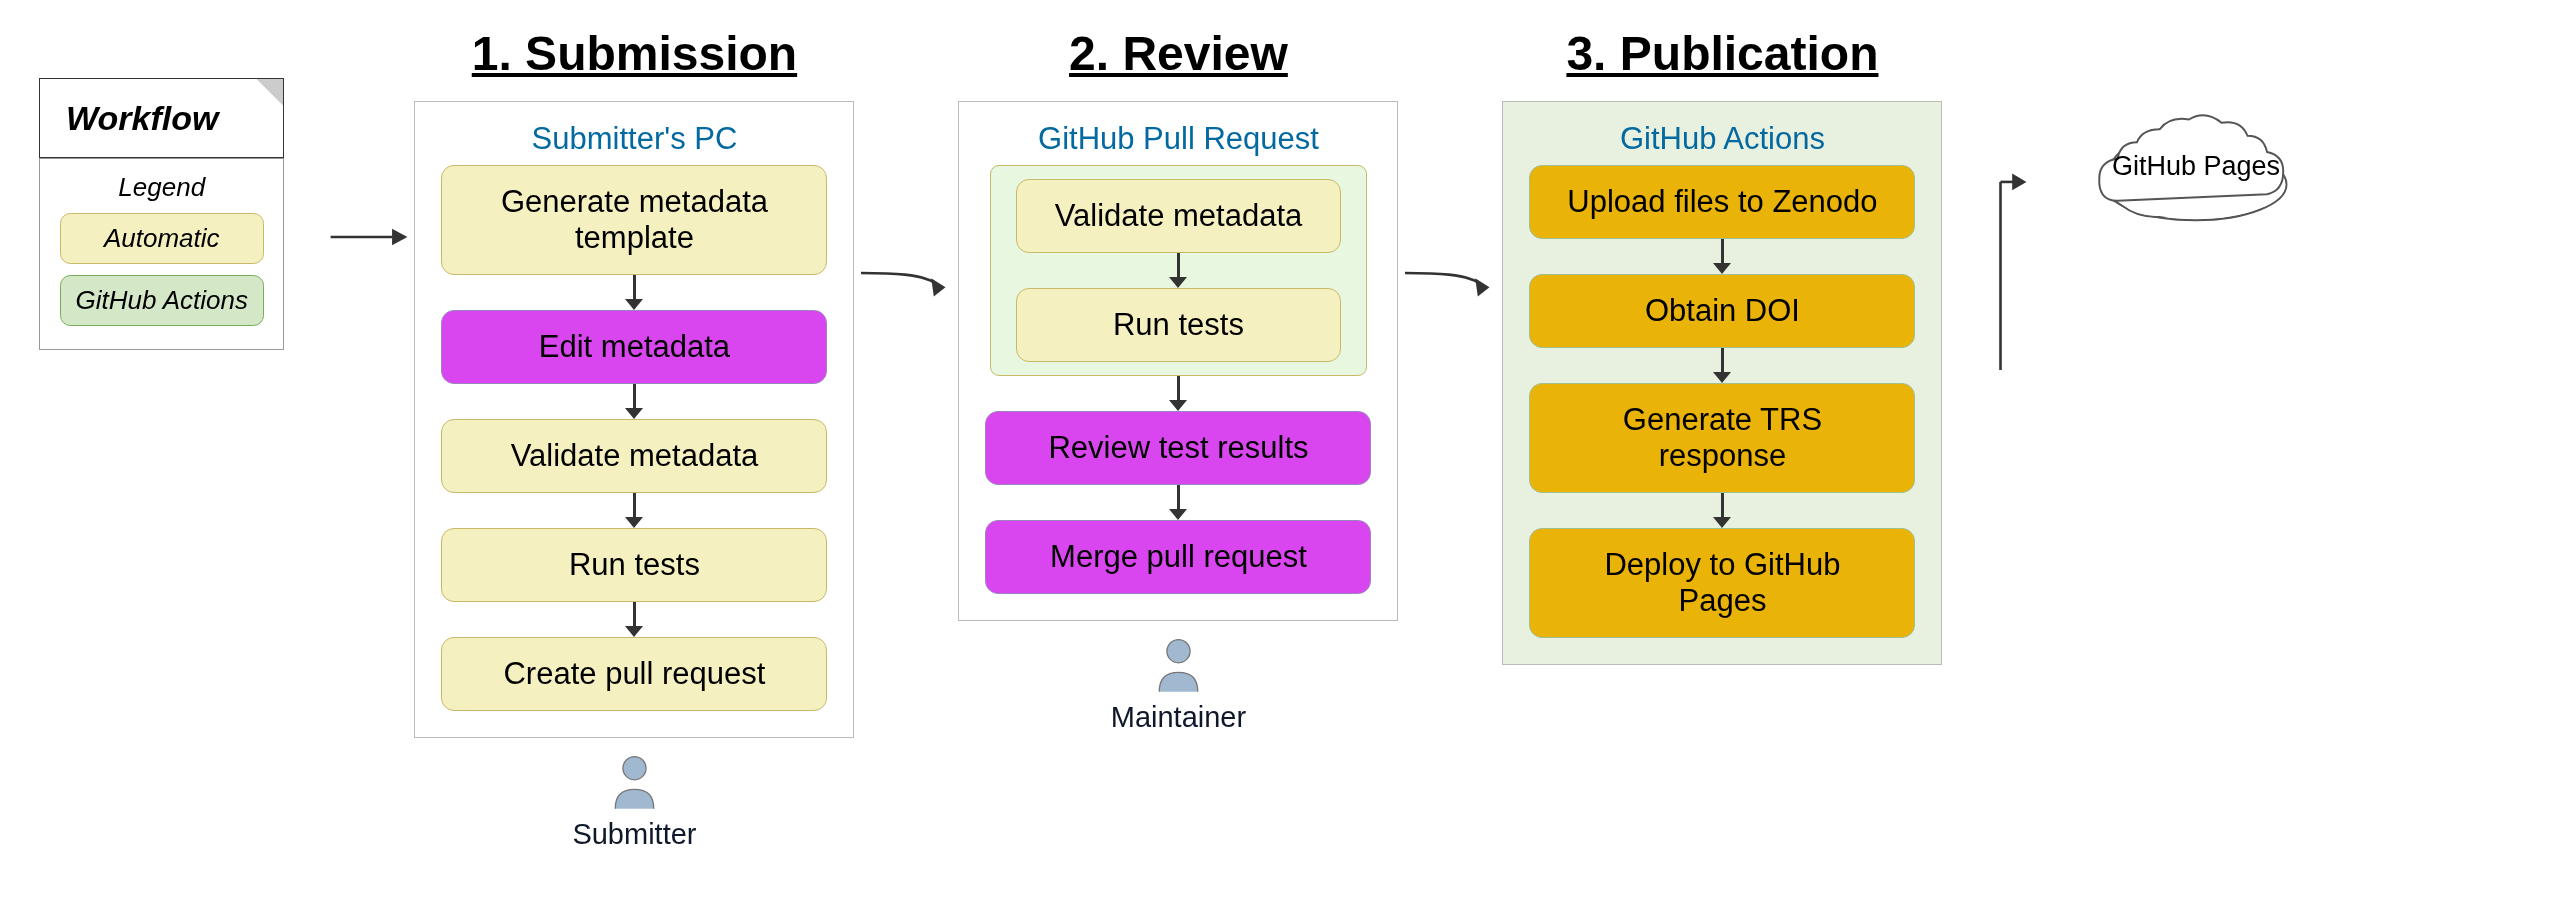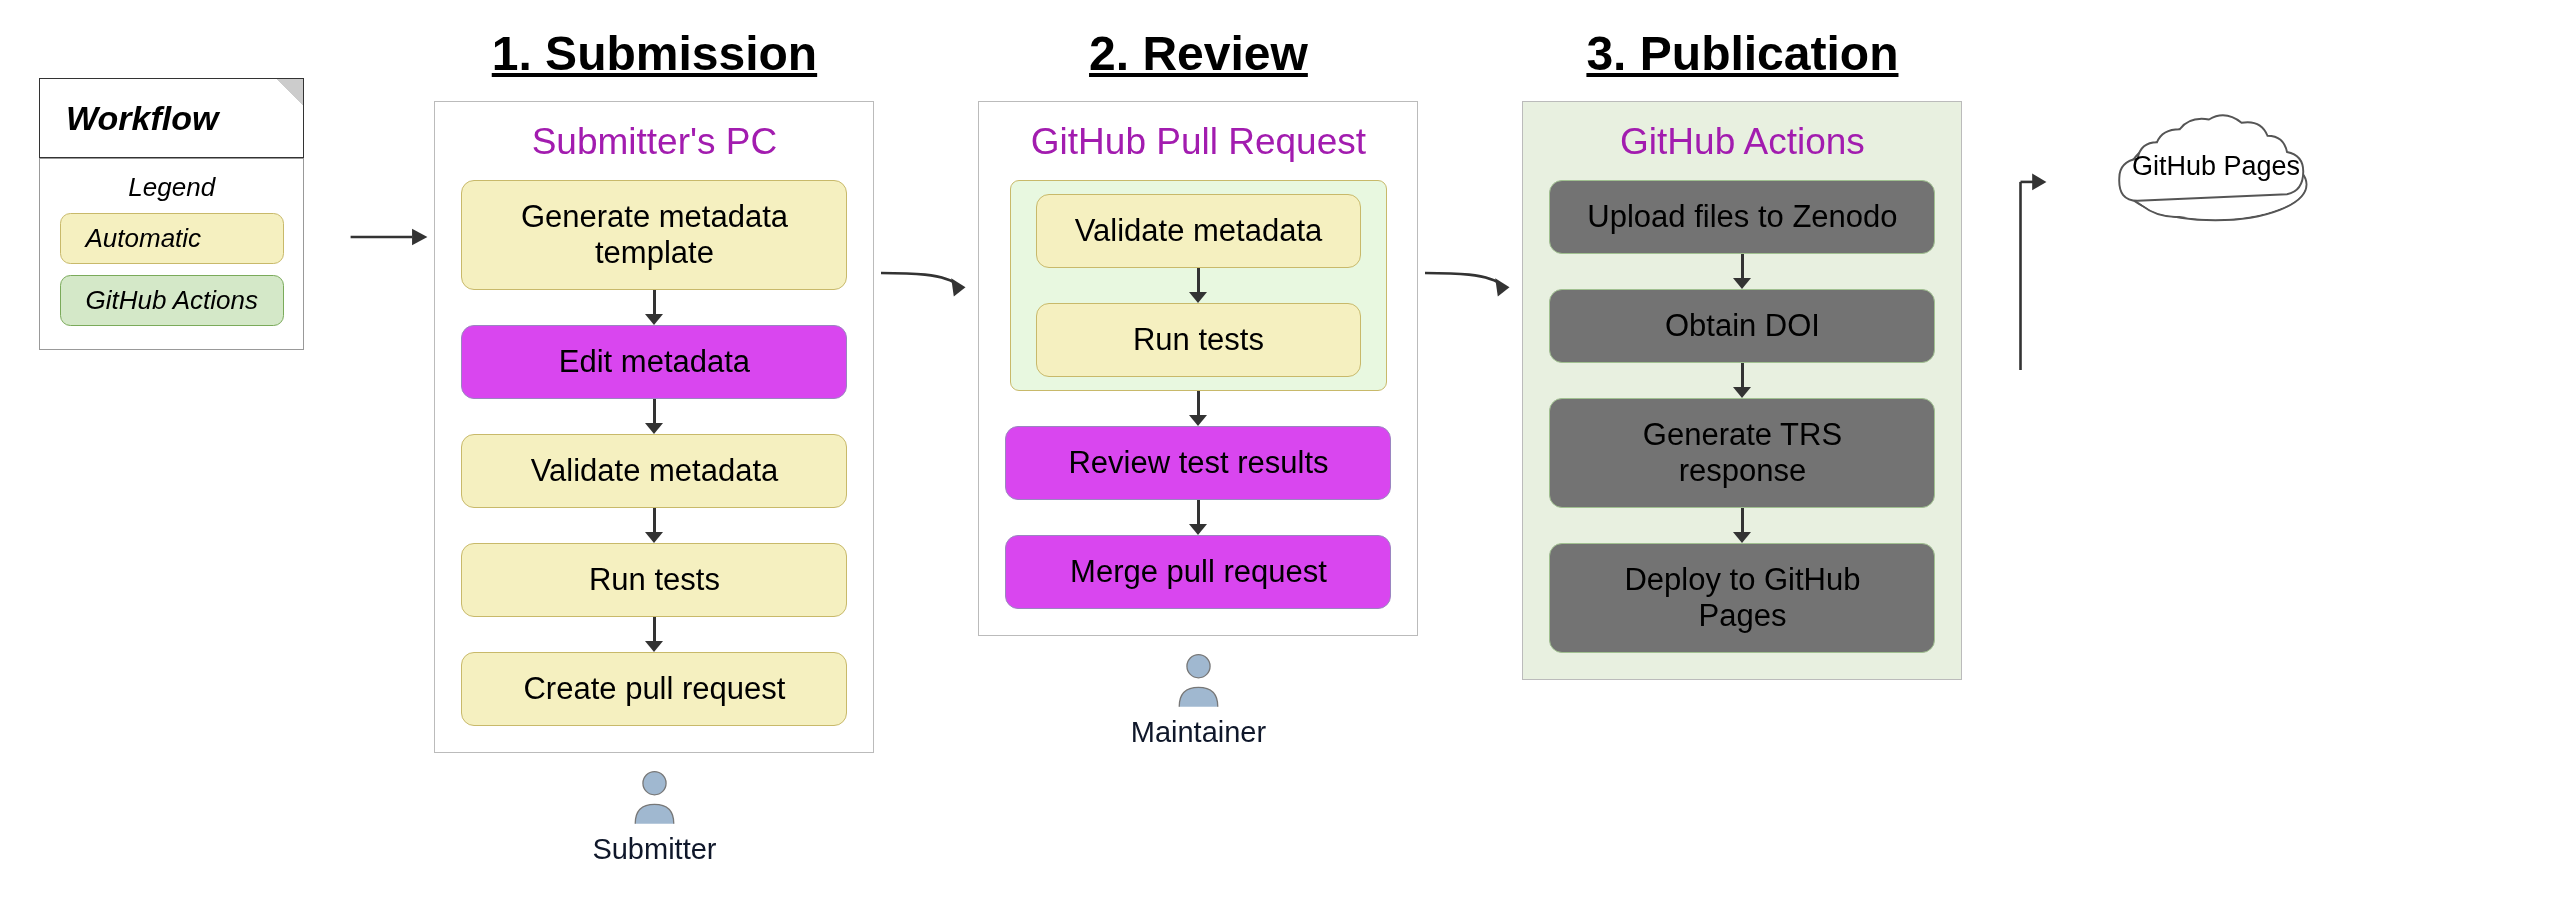--- a/index.html
+++ b/index.html
@@ -53,63 +53,63 @@
       padding: 13px 19.5px;
       font-size: 26px;
     }
     .legend-title {
       text-align: center;
       margin-bottom: 10.4px;
       font-size: 26px;
     }
     .legend-item {
       border-radius: 10.4px;
-      padding: 9px 25px;
+      padding: 9px 15px;
       margin-bottom: 10.4px;
-      text-align: left;
+      text-align: center;
       font-size: 26px;
     }
     .legend-automatic { background: #f5f0c0; border: 1.3px solid #c8b96a; }
     .legend-manual { background: #d4c8e8; border: 1.3px solid #9a85c0; }
     .legend-github { background: #d4e8c8; border: 1.3px solid #7aaa5a; }
 
     
     .section {
       display: flex;
       flex-direction: column;
       align-items: center;
       position: relative;
     }
     .section-title {
       font-size: 48px;
       font-weight: bold;
       text-decoration: underline;
       margin-bottom: 19.5px;
     }
     .section-box-label {
-      font-size: 37px;
-      color: #a21caf;
-      margin-bottom: 17px;
+      font-size: 31px;
+      color: #0369a1;
+      margin-bottom: 8px;
     }
     .section-box-green {
       background: #e8f0e0;
     }
 
     
     .step {
       border-radius: 13px;
       padding: 18px 26px;
       font-size: 31px;
       text-align: center;
       width: 386px;
       margin-bottom: 0;
     }
     .step-auto { background: #f5f0c0; border: 1.3px solid #c8b96a; }
     .step-manual { background: #d946ef; border: 1.3px solid #9a85c0; }
-    .step-github { background: #737373; border: 0px; }
+    .step-github { background: #eab308; border: 0px; }
 
     .arrow-down {
       width: 2.6px;
       height: 26px;
       background: #333;
       margin: 0 auto;
       position: relative;
     }
     .arrow-down::after {
       content: '';

